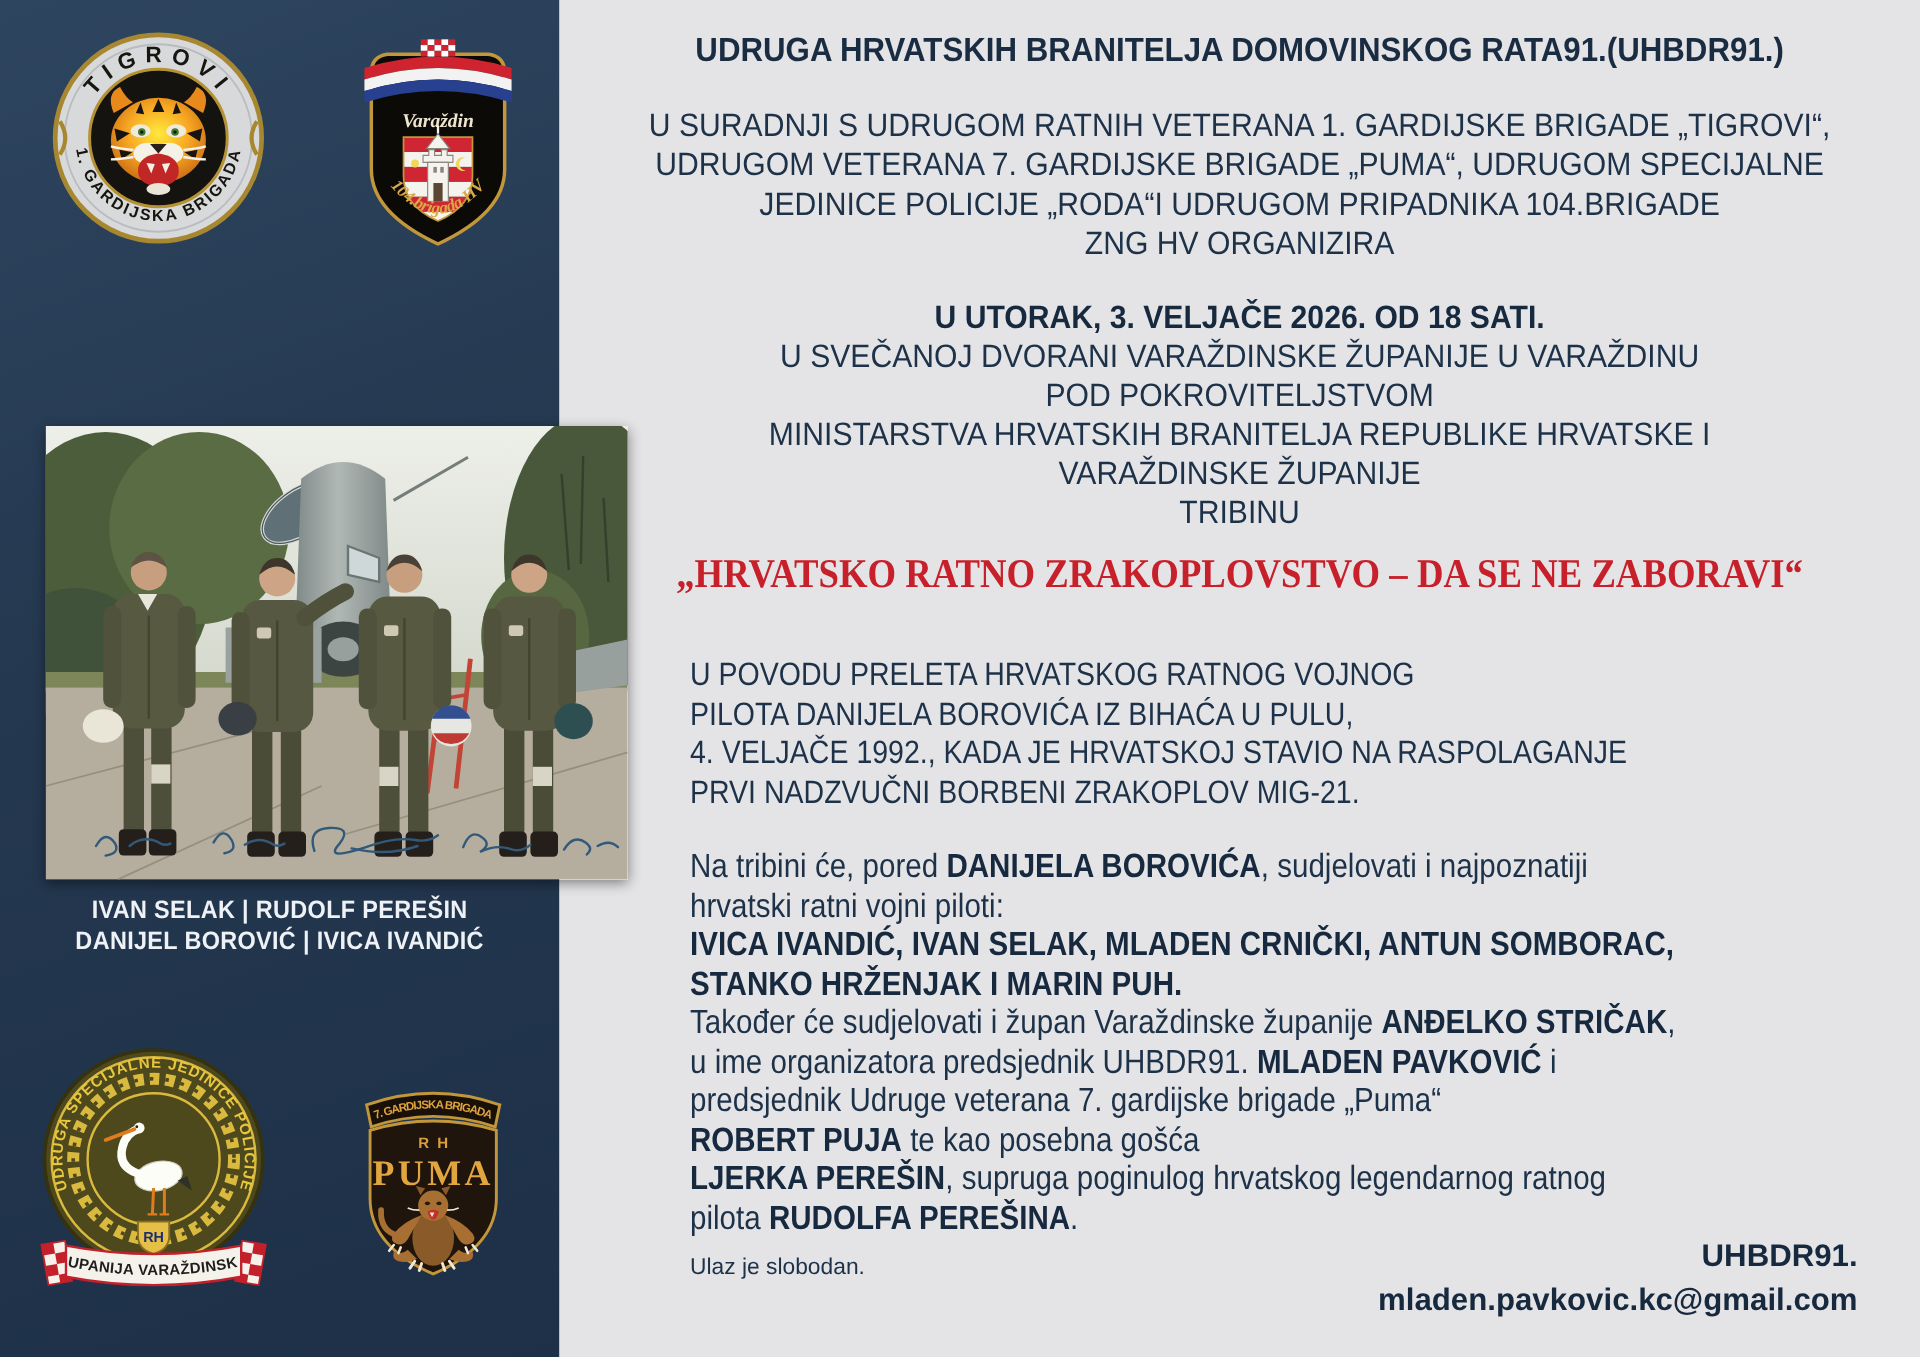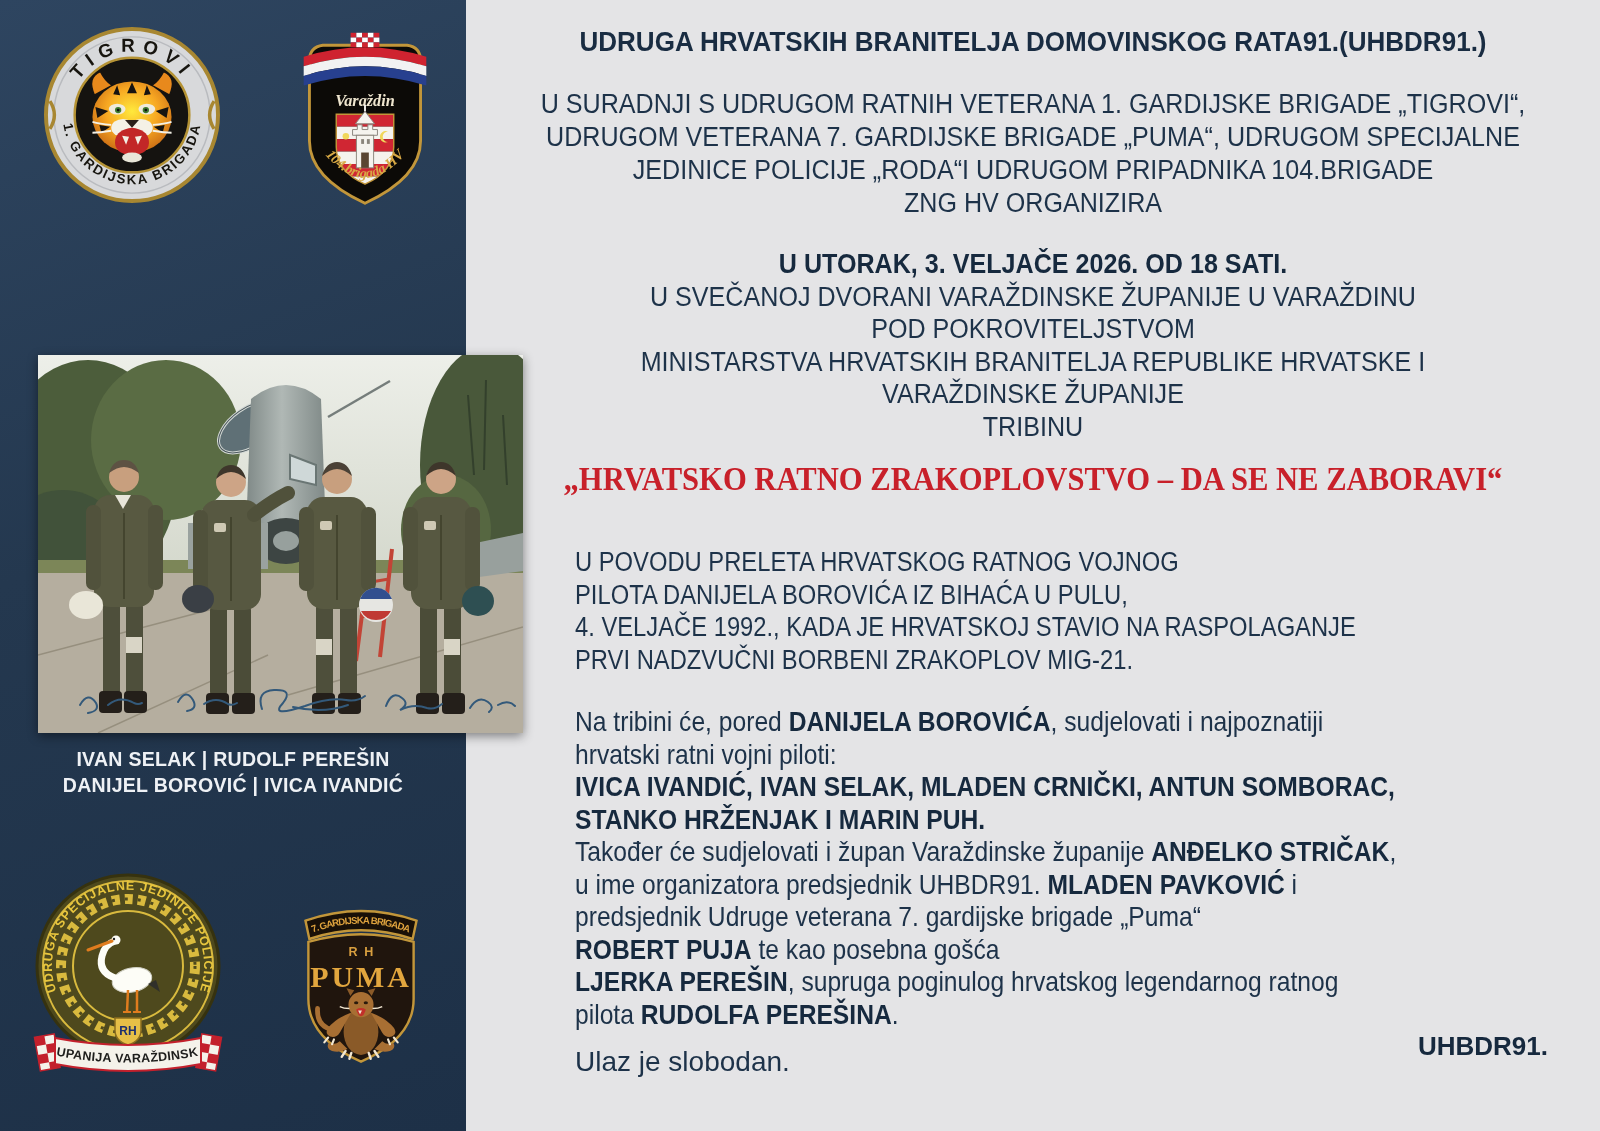--- a/index.html
+++ b/index.html
@@ -23,21 +23,21 @@
   .caps{font-size:27px;line-height:33px;}
   .header-line{top:26px;font-size:28px;font-weight:700;color:#192c42;}
   .intro{top:88px;}
   .event{top:248px;line-height:32.5px;}
   .event .b1{font-weight:700;color:#16293e;}
   .red-title{top:460px;font-family:"Liberation Serif",serif;font-weight:700;
              font-size:34px;color:#c8202a;}
   .occasion{top:546px;font-size:27px;line-height:32.5px;}
   .participants{top:706px;font-size:28px;line-height:32.5px;}
   .participants b{font-weight:700;color:#16293e;}
-  .footer-left{top:1046px;font-size:28px;}
+  .footer-left{top:1046px;font-size:19px;}
   .footer-right{position:absolute;right:52px;top:1028px;text-align:right;
                 color:#16293e;font-weight:700;font-size:26px;line-height:37px;}
   svg text{font-family:"Liberation Sans",sans-serif;}
   .serifTxt{font-family:"Liberation Serif",serif;}
 </style>
 </head>
 <body>
 
 <div class="poster">
 
@@ -386,15 +386,16 @@
       <div><span>predsjednik Udruge veterana 7. gardijske brigade „Puma“</span></div>
       <div><b>ROBERT PUJA</b><span> te kao posebna gošća</span></div>
       <div><b>LJERKA PEREŠIN</b><span>, supruga poginulog hrvatskog legendarnog ratnog</span></div>
       <div><span>pilota </span><b>RUDOLFA PEREŠINA</b><span>.</span></div>
     </div>
 
     <div class="lblock footer-left">Ulaz je slobodan.</div>
 
     <div class="footer-right">
       <div>UHBDR91.</div>
+      <div>mladen.pavkovic.kc@gmail.com</div>
     </div>
   </main>
 </div>
 
 </body></html>

